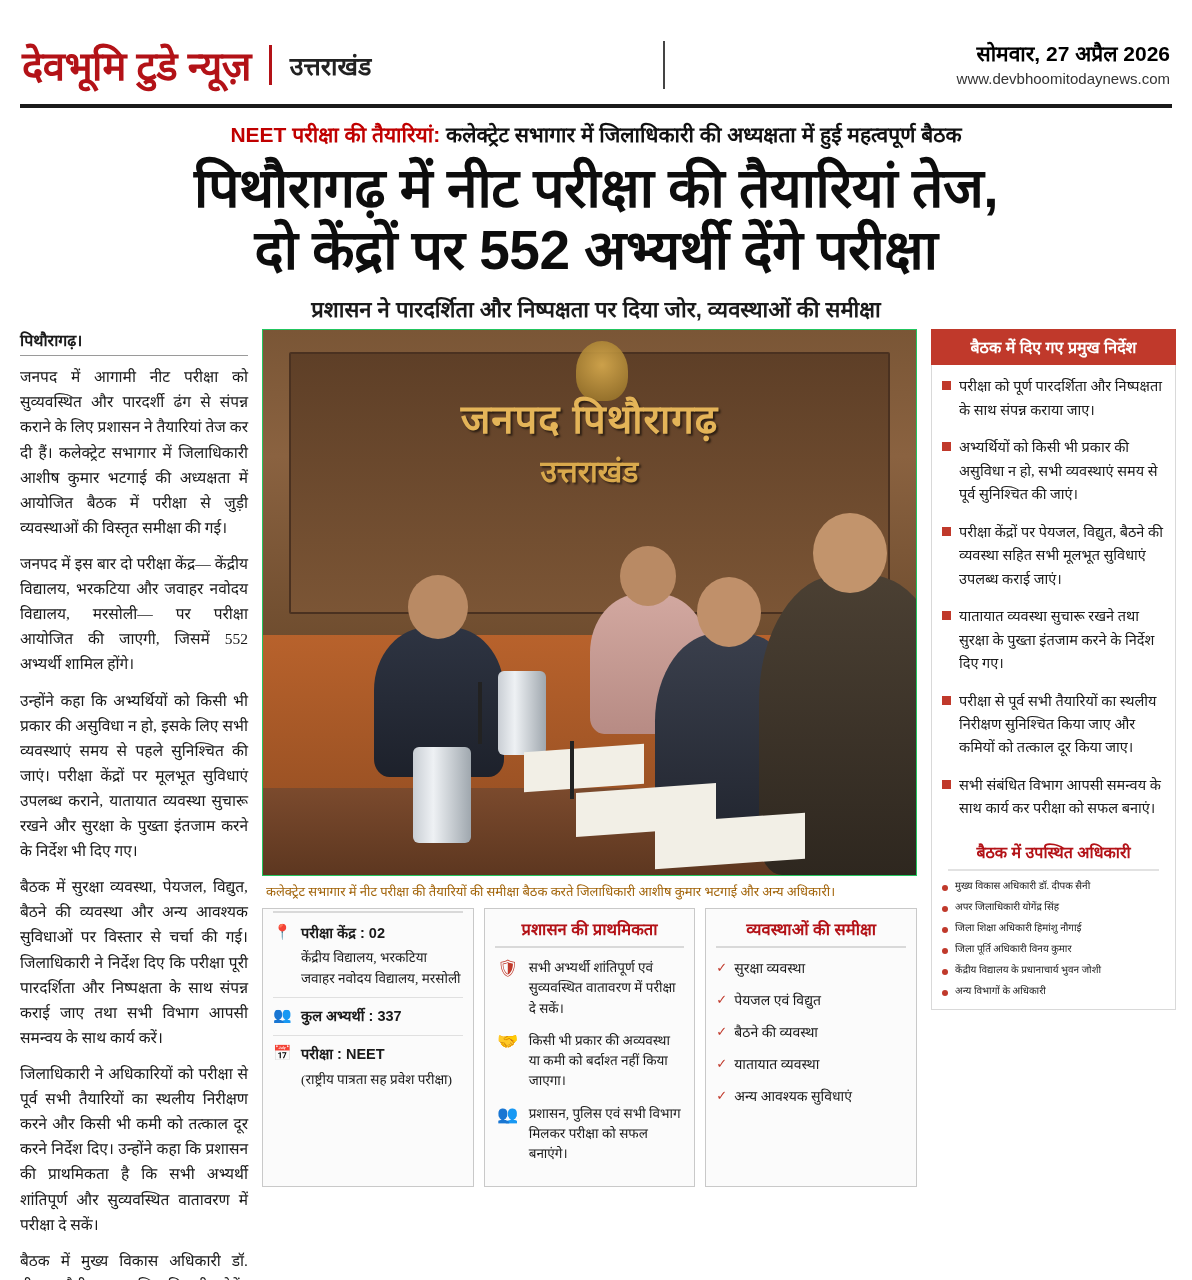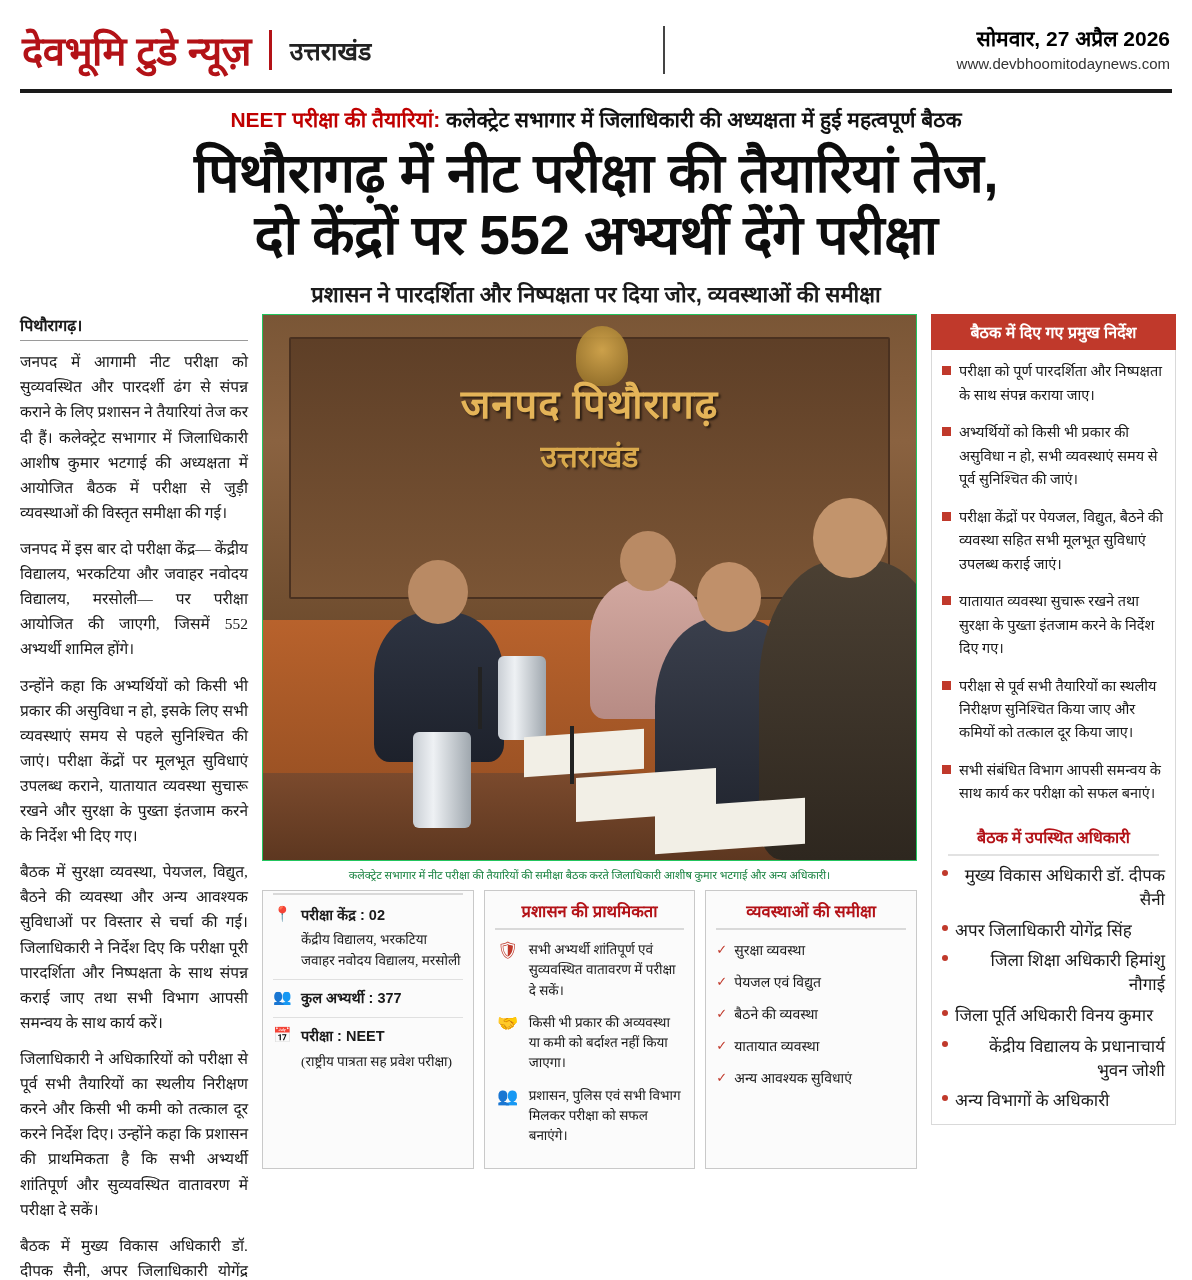--- a/index.html
+++ b/index.html
@@ -4,21 +4,21 @@
 <style>
   * { box-sizing: border-box; }
   html, body { margin:0; padding:0; }
   body {
     width: 1192px; height: 1280px;
     background: #ffffff;
     font-family: "Liberation Serif", "DejaVu Serif", serif;
     color: #1a1a1a;
     overflow: hidden;
   }
-  .page { width:1192px; height:1280px; padding: 18px 20px 0 20px; position: relative; }
+  .page { width:1192px; height:1280px; padding: 33px 20px 0 20px; position: relative; }
 
   
   .masthead { display:flex; align-items:center; justify-content:space-between; padding: 4px 2px 10px 2px; }
   .mast-left { display:flex; align-items:center; gap:18px; }
   .mast-title {
     font-family: "Liberation Sans", "DejaVu Sans", sans-serif;
     font-weight: bold; font-size: 40px; letter-spacing:-0.5px;
     color:#b31217;
   }
   .mast-sep { width:3px; height:40px; background:#b31217; }
@@ -101,21 +101,21 @@
   .j1 { left:36%; bottom:22%; width:48px; height:84px;}
   .j2 { left:23%; bottom:6%; width:58px; height:96px;}
   .ph-paper { position:absolute; background:#f2efe6; transform:skewY(-4deg); }
   .pa1 { left:40%; bottom:16%; width:120px; height:40px;}
   .pa2 { left:48%; bottom:8%; width:140px; height:44px;}
   .pa3 { left:60%; bottom:2%; width:150px; height:46px;}
   .ph-mic { position:absolute; width:4px; background:#222;}
   .m1 { left:33%; bottom:24%; height:62px;}
   .m2 { left:47%; bottom:14%; height:58px;}
   .photo-caption {
-    font-size:11px; padding:6px 4px 2px 4px; color:#15803d; text-align:center;
+    font-size:13px; padding:6px 4px 2px 4px; color:#a16207; text-align:left;
     font-family:"Liberation Serif","DejaVu Serif",serif;
   }
 
   
   .boxes { display:flex; gap:10px; margin-top:6px; }
   .box { border:1px solid #c9c9c9; background:#fbfbfb; flex:1; }
   .box-head {
     text-align:center; font-family:"Liberation Sans","DejaVu Sans",sans-serif;
     font-weight:bold; font-size:16.5px; color:#b31217; padding:8px 4px 4px 4px;
   }
@@ -137,26 +137,26 @@
   .rail-head {
     background:#c0392b; color:#fff; text-align:center; font-weight:bold;
     font-family:"Liberation Sans","DejaVu Sans",sans-serif; font-size:16px; padding:7px 4px;
   }
   .rail-box { border:1px solid #d9d9d9; border-top:none; padding:10px 10px 4px 10px; }
   .rail-item { display:flex; gap:8px; margin-bottom:14px; }
   .rail-item .bullet { width:9px; height:9px; background:#c0392b; flex:none; margin-top:6px; }
   .rail-item .txt { font-size:14.5px; line-height:1.62; }
   .rail-head2 {
     text-align:center; font-weight:bold; color:#b31217; font-size:16px;
-    font-family:Liberation Serif, serif; padding:6px 2px 2px 2px;
+    font-family:Liberation Sans, sans-serif; padding:6px 2px 2px 2px;
   }
   .rail-rule { height:2px; background:#e2e2e2; margin:4px 6px 8px 6px; }
   .off-item { display:flex; gap:7px; margin-bottom:7px; }
   .off-item .dot { width:6px; height:6px; background:#c0392b; border-radius:50%; flex:none; margin-top:6px;}
-  .off-item .txt { font-size:17px; line-height:1.4;text-align:right; }
+  .off-item .txt { font-size:10px; line-height:1.4; }
 </style>
 </head>
 <body>
 
 <div class="page">
 
   <div class="masthead">
     <div class="mast-left">
       <div class="mast-title">देवभूमि टुडे न्यूज़</div>
       <div class="mast-sep"></div>
@@ -235,21 +235,21 @@
           <div class="box-body">
             <div class="kv">
               <span class="ic">📍</span>
               <span class="txt"><b>परीक्षा केंद्र : 02</b></span>
             </div>
             <div class="sub-line">केंद्रीय विद्यालय, भरकटिया</div>
             <div class="sub-line">जवाहर नवोदय विद्यालय, मरसोली</div>
             <div class="box-sep"></div>
             <div class="kv">
               <span class="ic">👥</span>
-              <span class="txt"><b>कुल अभ्यर्थी : 377</b></span>
+              <span class="txt"><b>कुल अभ्यर्थी : 337</b></span>
             </div>
             <div class="box-sep"></div>
             <div class="kv">
               <span class="ic">📅</span>
               <span class="txt"><b>परीक्षा : NEET</b></span>
             </div>
             <div class="sub-line">(राष्ट्रीय पात्रता सह प्रवेश परीक्षा)</div>
           </div>
         </div>
 

